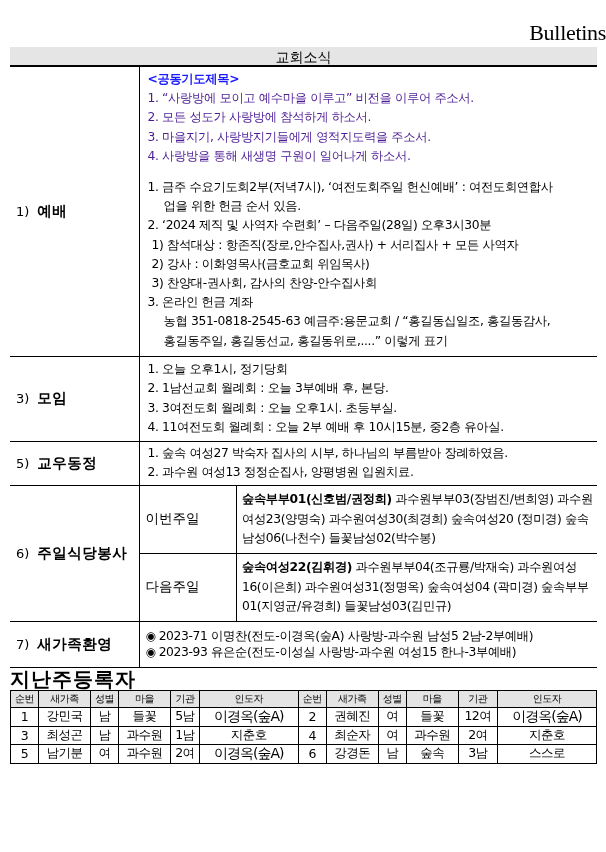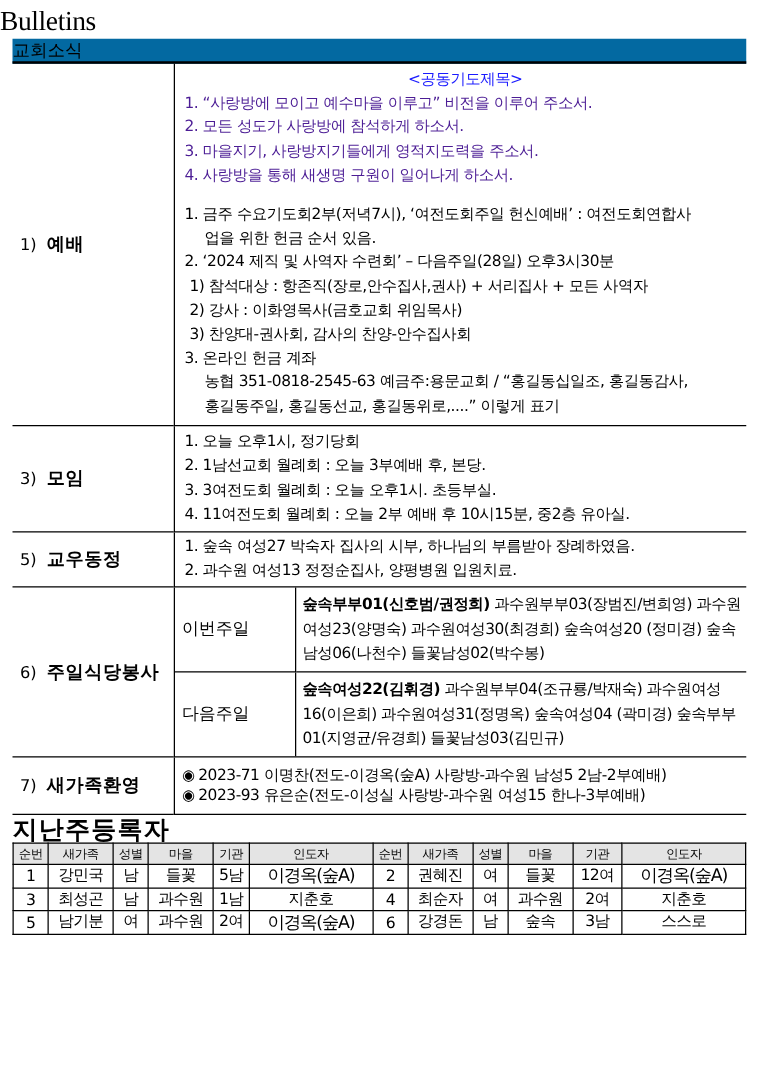--- a/index.html
+++ b/index.html
@@ -3,45 +3,46 @@
 <meta charset="utf-8">
 <style>
   * { box-sizing: border-box; margin: 0; padding: 0; }
   body {
     width: 606px; height: 852px; background: #ffffff; overflow: hidden;
     font-family: "DejaVu Sans", "Liberation Sans", sans-serif;
     color: #000;
   }
   .page-title {
     font-family: "Liberation Serif", "DejaVu Serif", serif;
-    font-size: 22px; text-align: left; height: 31px; line-height: 34px;
+    font-size: 22px; text-align: right; height: 31px; line-height: 34px;
     letter-spacing: -0.3px;
+    margin-top: 16px;
   }
   .section-bar {
     margin-left: 10px; width: 587px; height: 20px;
-    background: #0369a1; font-size: 14px; line-height: 20px;
+    background: #e5e5e5; text-align: center; font-size: 14px; line-height: 20px;
     border-bottom: 2px solid #000;
   }
   table.main {
     margin-left: 10px; width: 587px; border-collapse: collapse;
   }
   table.main td { vertical-align: middle; }
   table.main tr { border-bottom: 1.5px solid #000; }
   td.label {
     width: 129px; border-right: 1.5px solid #000; padding-left: 6px;
     font-size: 14.5px; white-space: nowrap;
   }
   td.label .num { font-size: 13px; margin-right: 8px; }
   td.label .txt { font-weight: bold; letter-spacing: 0.5px; }
   td.content {
     padding: 2px 0 2px 8px; font-size: 12.3px; line-height: 19.2px;
     letter-spacing: -0.35px;
   }
   .blue { color: #4c1d95; }
-  .prayer-head { font-weight: normal; color: #1a1aff; text-align: center; }
+  .prayer-head { font-weight: bold; color: #1a1aff; }
   .indent1 { padding-left: 16px; }
   .indent-sub { padding-left: 4px; }
   .gap { height: 12px; }
   td.sub { width: 97px; border-right: 1.5px solid #000; padding-left: 6px; font-size: 13.5px; }
   table.serve-inner { width: 100%; border-collapse: collapse; }
   table.serve-inner tr { border-bottom: 1.5px solid #000; }
   table.serve-inner tr:last-child { border-bottom: none; }
   td.serve-text { padding: 3px 0 3px 5px; font-size: 12.3px; line-height: 19.5px; letter-spacing: -0.4px; }
   td.serve-text b { font-weight: bold; }
   .radio { font-size: 12px; margin-right: 3px; }

